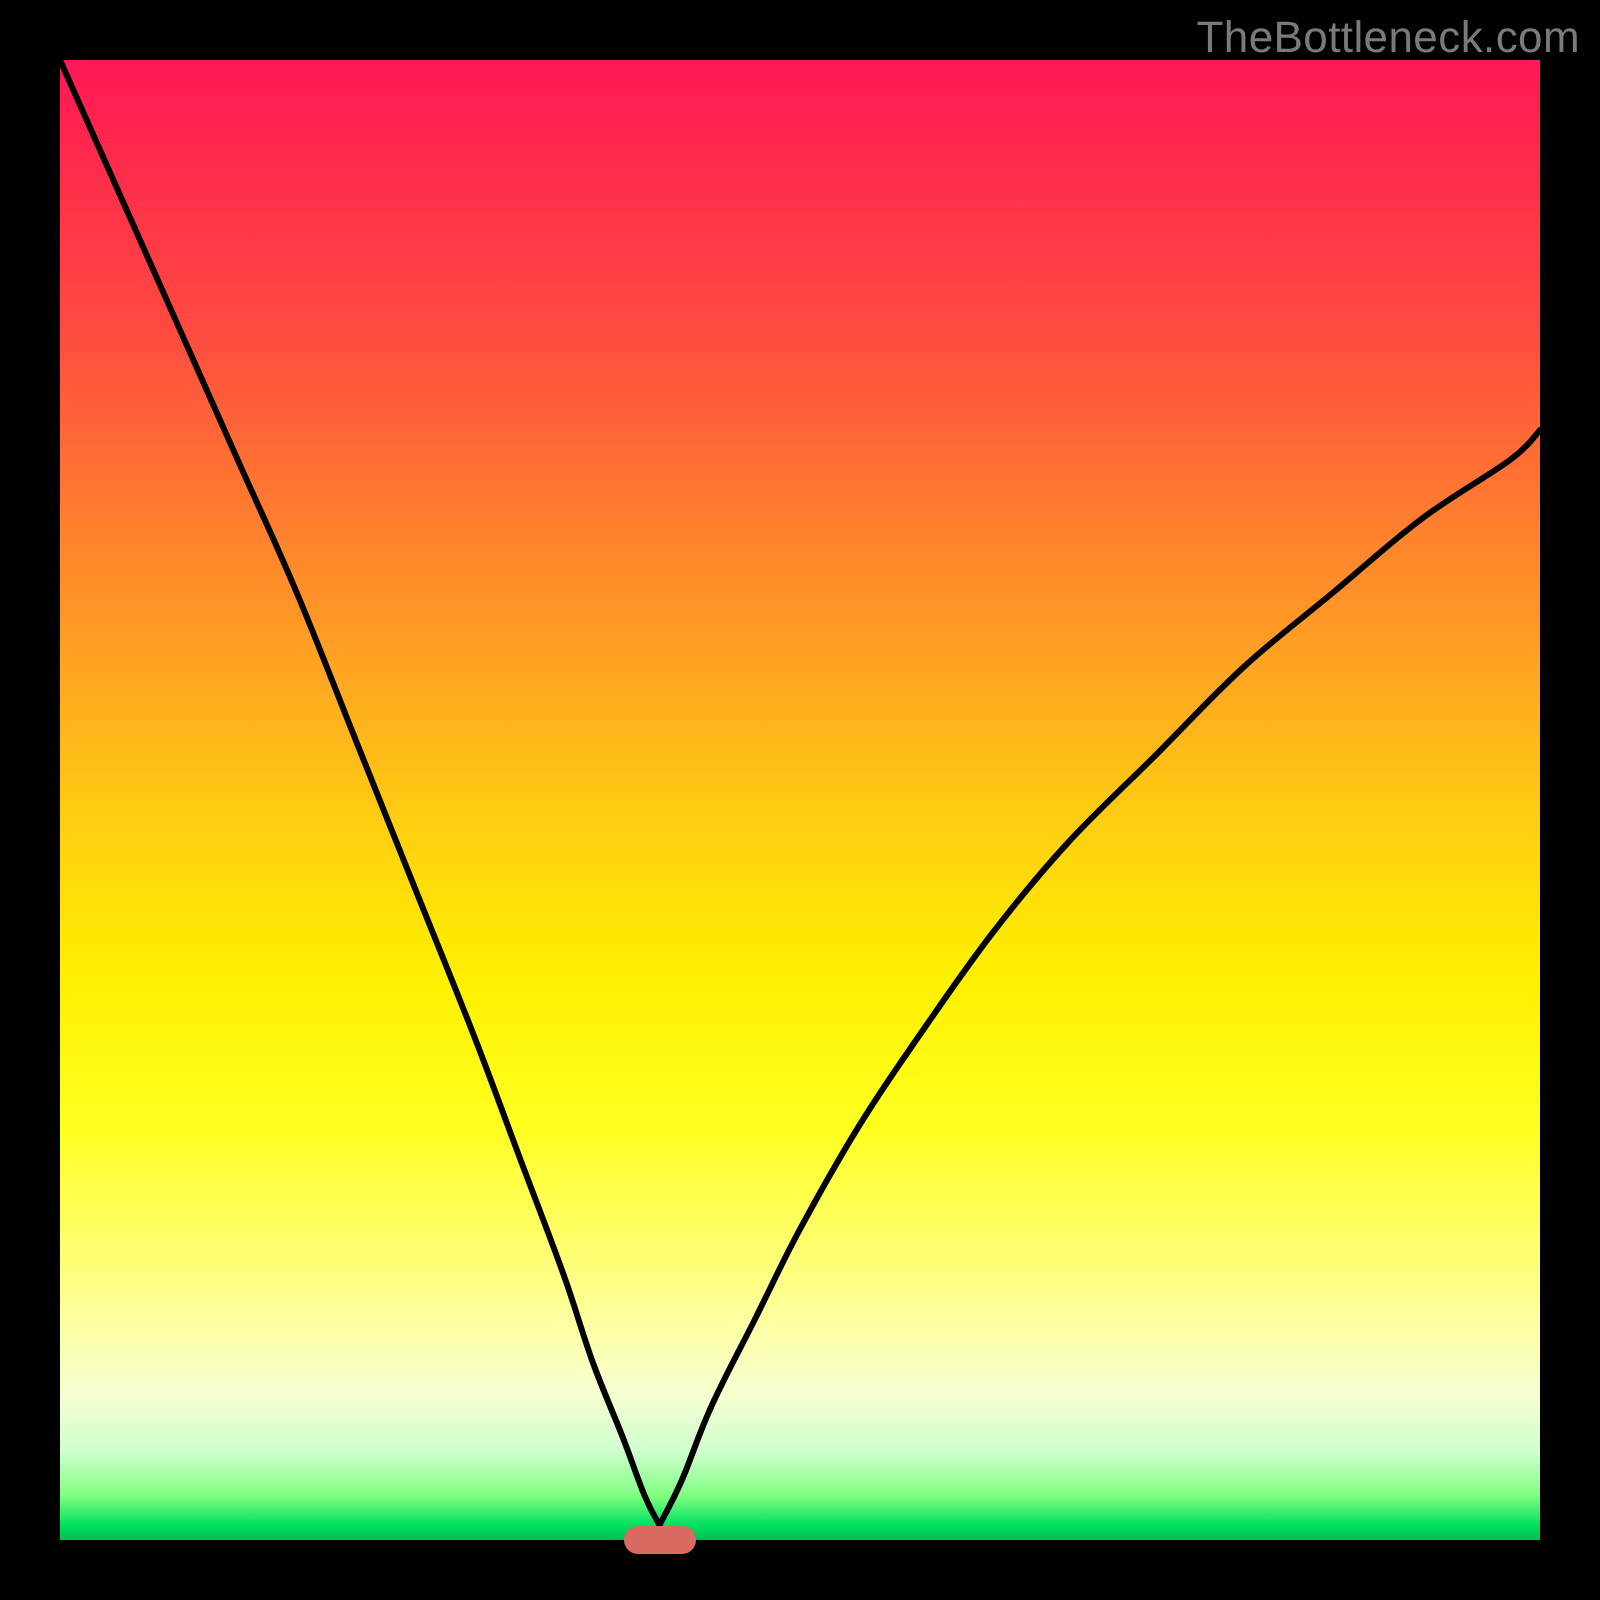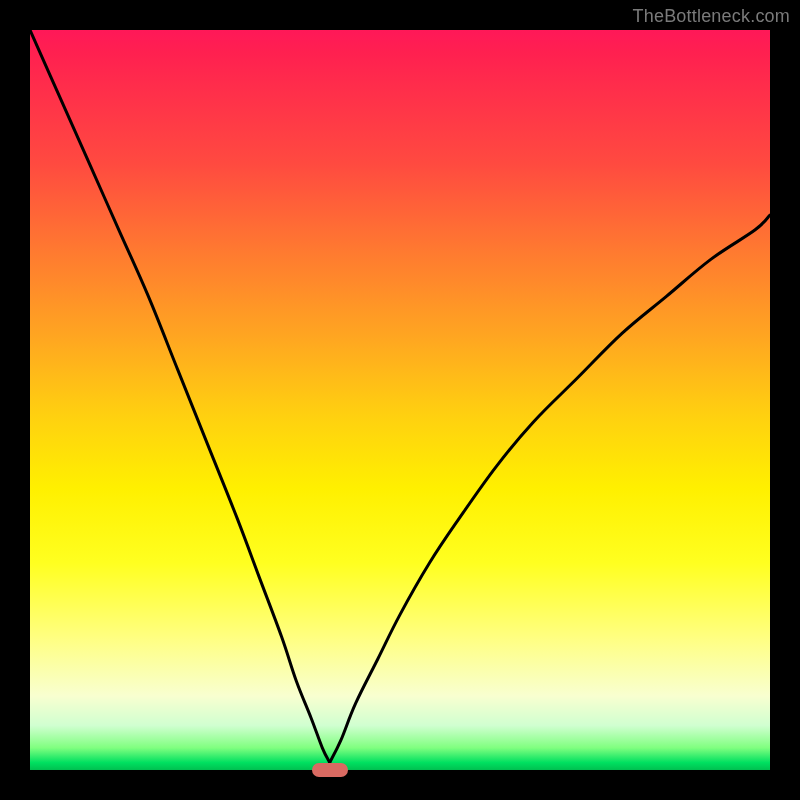--- a/index.html
+++ b/index.html
@@ -47,21 +47,21 @@
     border-radius: 7px;
     background: #d96a62;
     bottom: 0px;
     transform: translate(-50%, 50%);
   }
   .watermark {
     position: absolute;
     top: 6px;
     right: 10px;
     font-family: Arial, Helvetica, sans-serif;
-    font-size: 18px;
+    font-size: 22px;
     font-weight: 500;
     color: #7a7a7a;
     letter-spacing: 0.2px;
   }
 </style>
 </head>
 <body>
 
 <div class="container">
   <div class="watermark">TheBottleneck.com</div>

